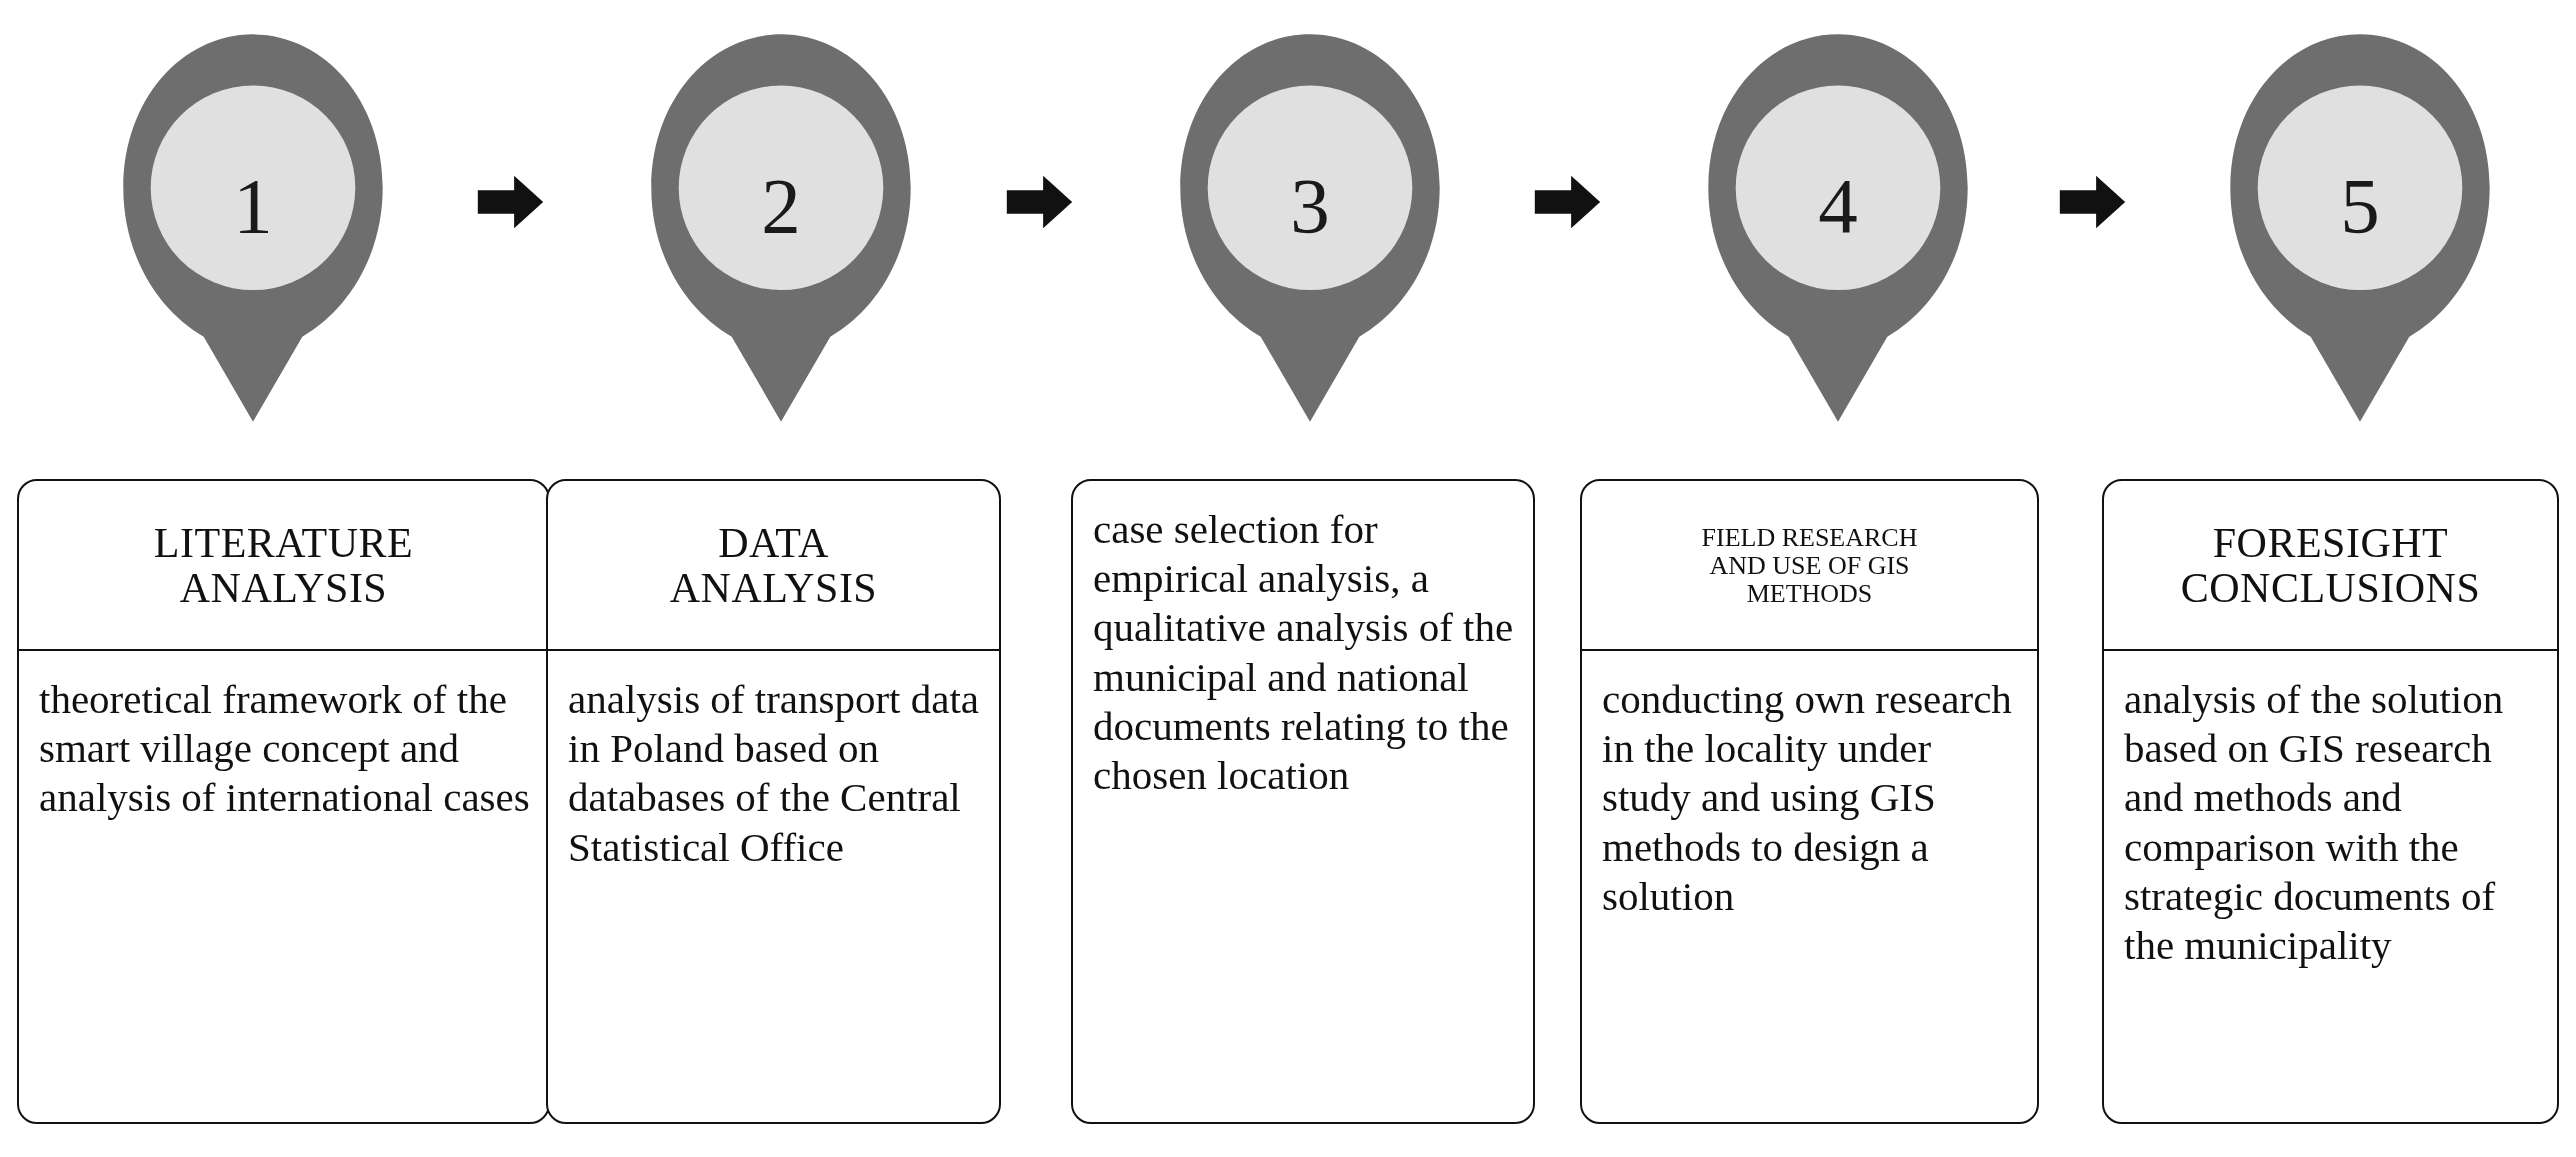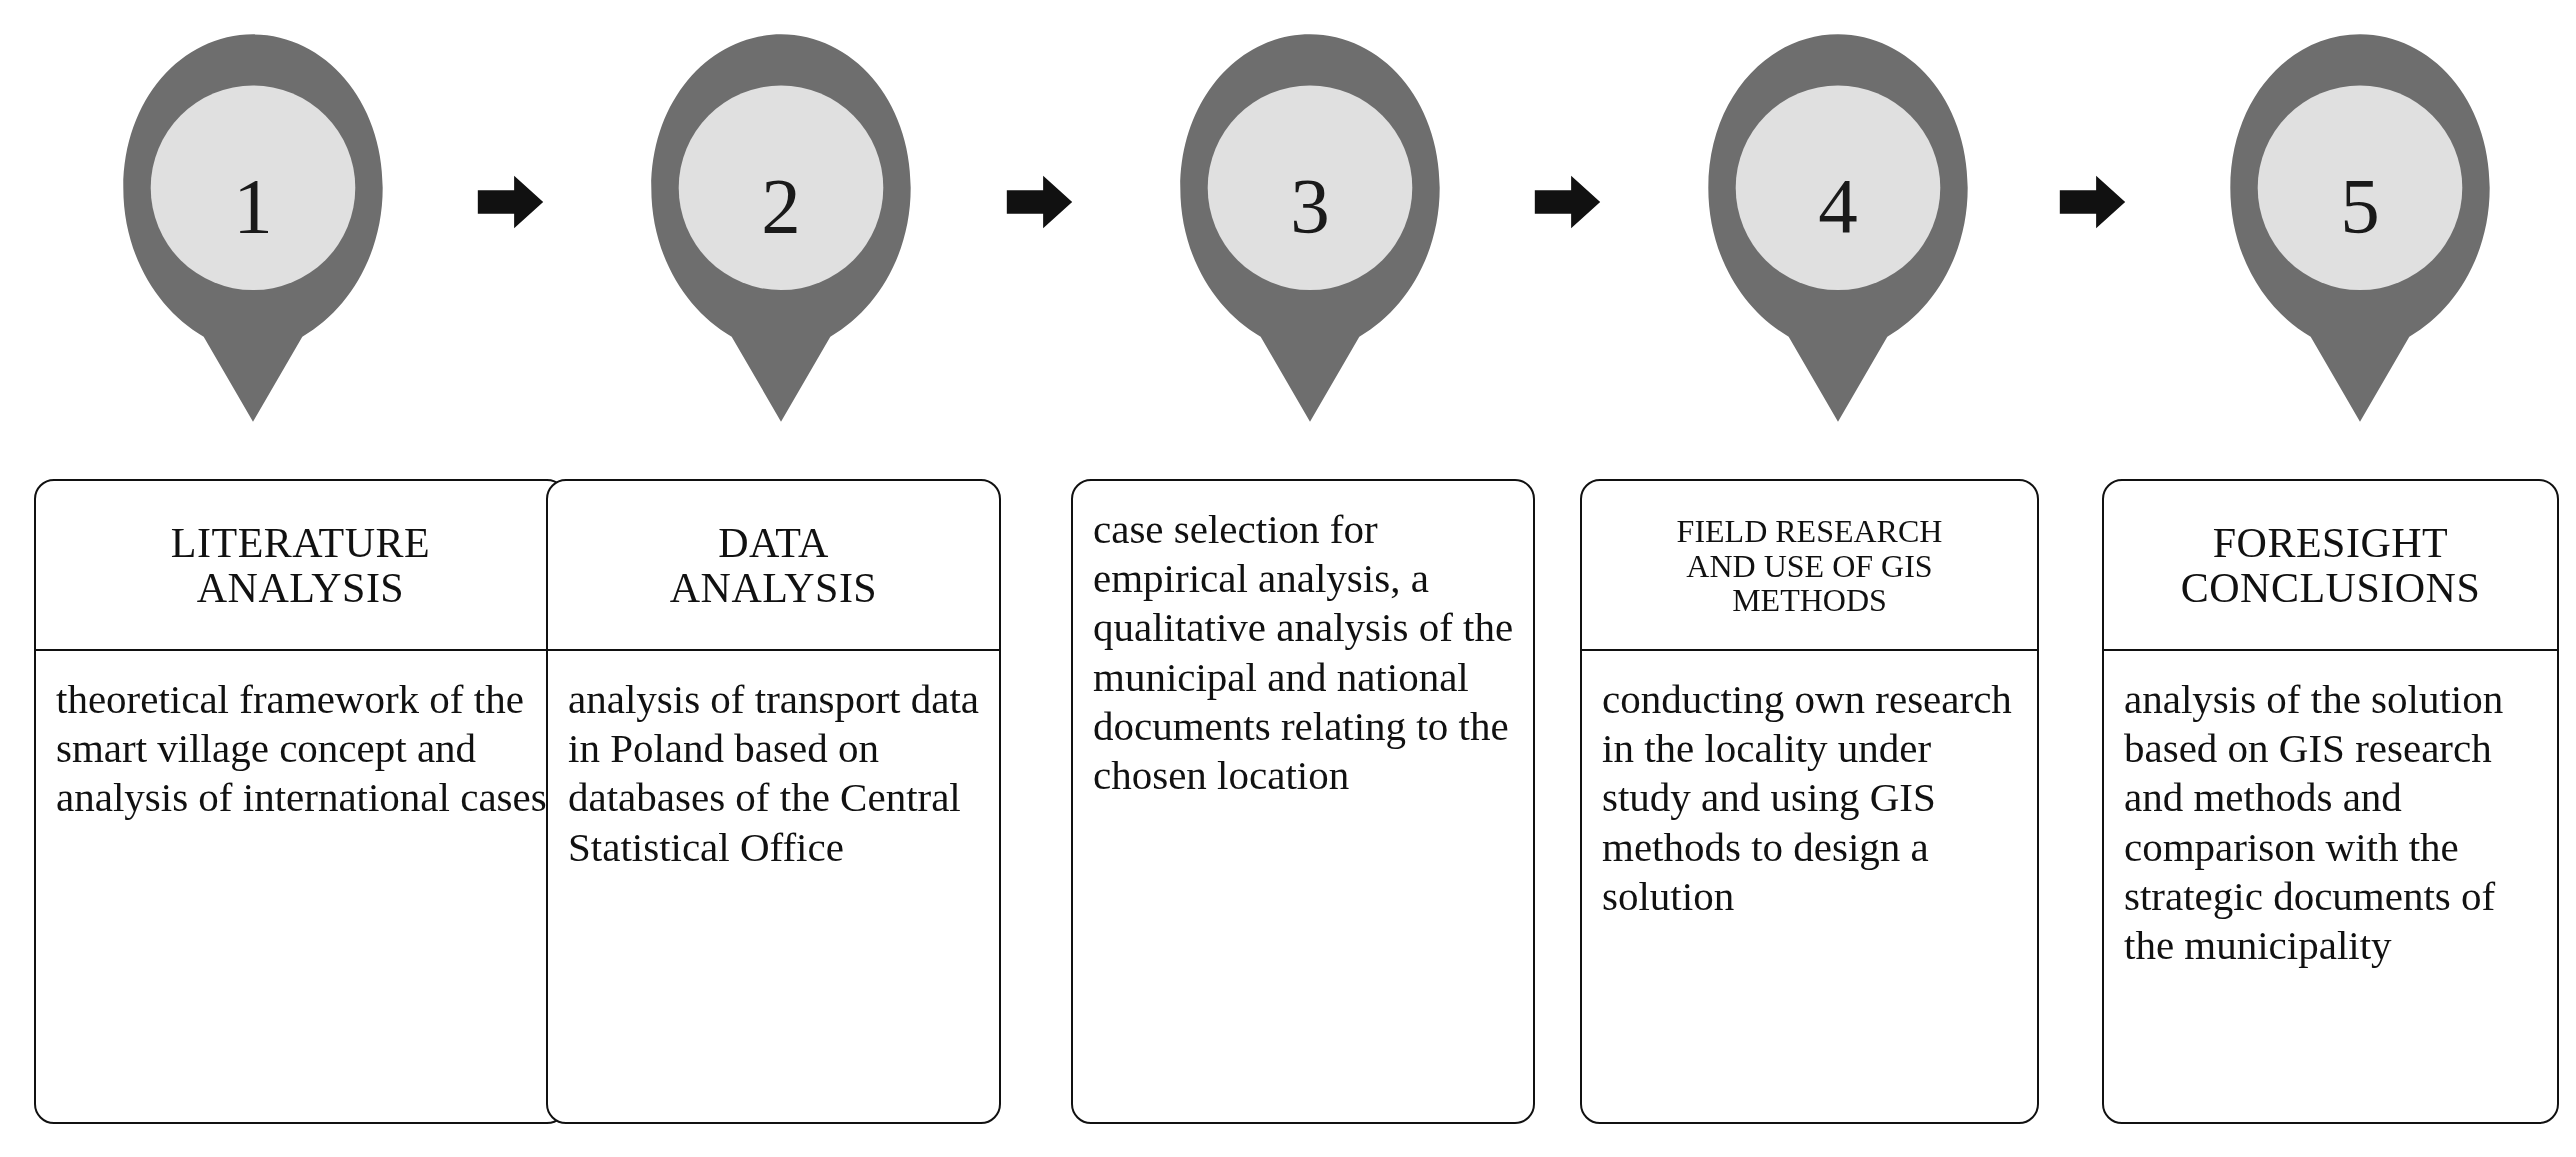--- a/index.html
+++ b/index.html
@@ -99,21 +99,21 @@
     padding: 1.8px 5.5px 0 5.5px;
     font-family: "Liberation Serif", "DejaVu Serif", serif;
     font-size: 42px;
     line-height: 1.06;
     color: #111111;
     letter-spacing: 0.5px;
     white-space: pre-line;
   }
 
   .stage-title.compact {
-    font-size: 32px;
+    font-size: 26px;
     line-height: 1.08;
     letter-spacing: 0px;
   }
 
   .stage-body {
     flex: 1 1 auto;
     padding: 24px 16.5px 9.1px 20px;
     text-align: left;
     font-family: Liberation Serif, serif;
     font-size: 41px;
@@ -219,21 +219,21 @@
                  L 204 339
                  C 254 310 292 250 292 176
                  C 292 80 228 8 150 8 Z" fill="#6e6e6e"></path>
         <circle cx="150" cy="176" r="112" fill="#e0e0e0"></circle>
       </svg>
       <div class="pin-number">5</div>
     </div>
 
   </div>
 
-  <div class="stage-box" style="left:34px; width:533px;">
+  <div class="stage-box" style="left:17px; width:533px;">
     <div class="stage-title">LITERATURE
 ANALYSIS</div>
     <div class="stage-body">theoretical framework of the smart village concept and analysis of international cases</div>
   </div>
 
   <div class="stage-box" style="left:546px; width:455px;">
     <div class="stage-title">DATA
 ANALYSIS</div>
     <div class="stage-body">analysis of transport data in Poland based on databases of the Central Statistical Office</div>
   </div>

